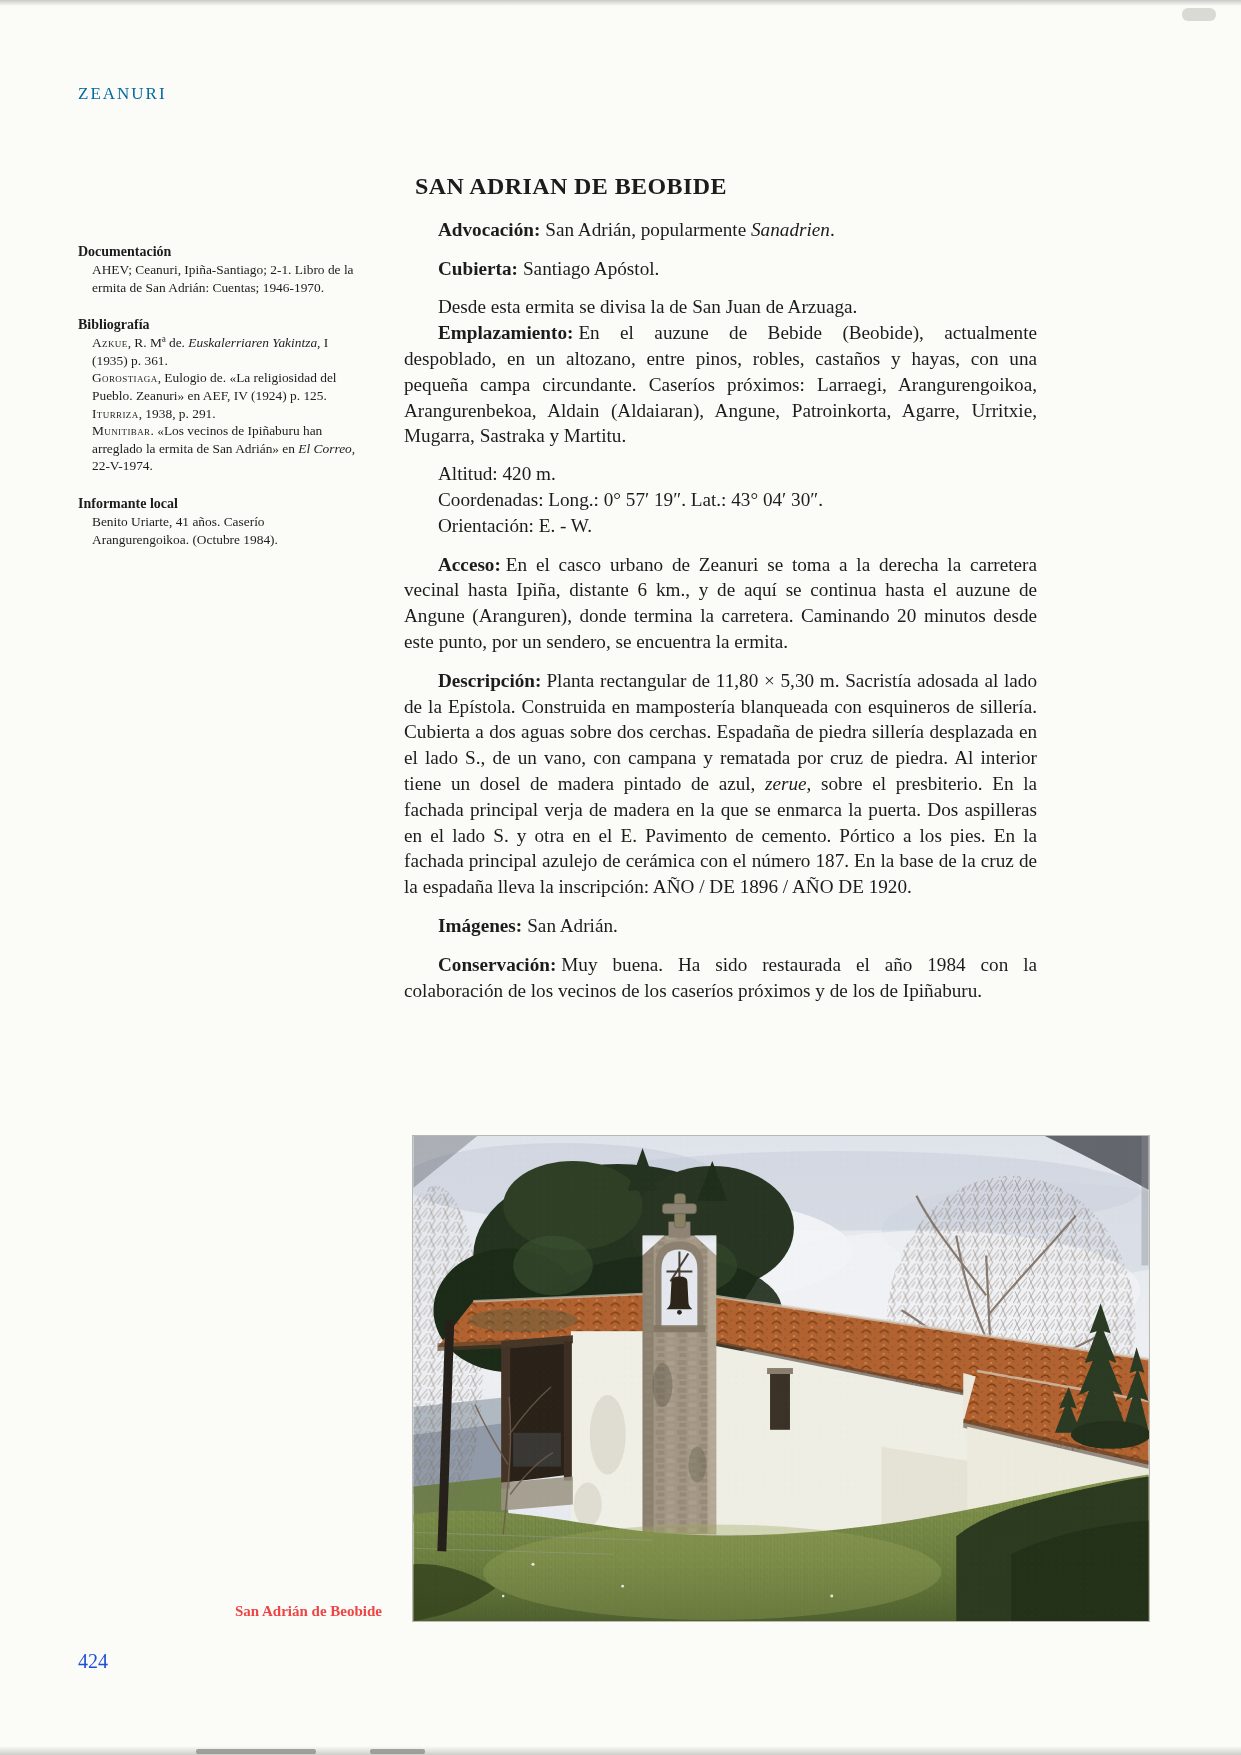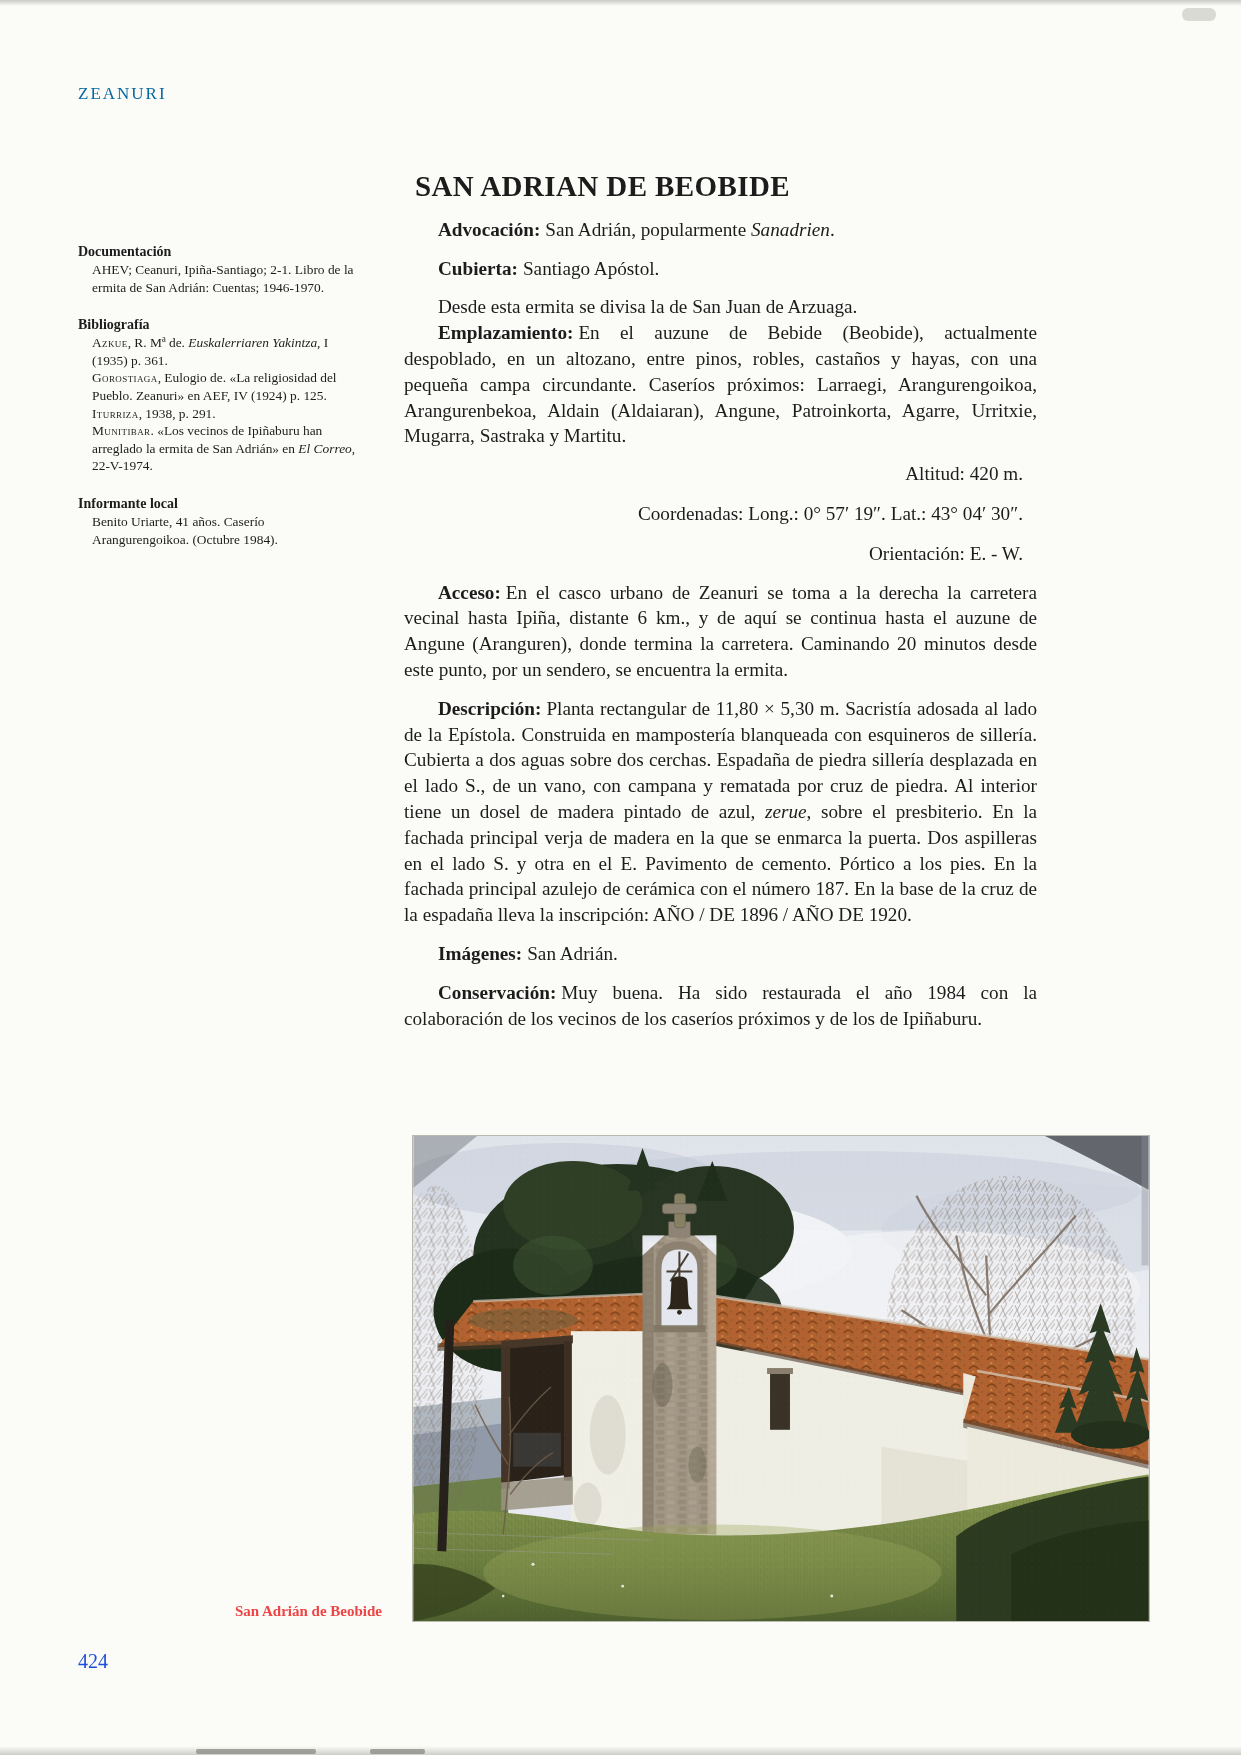--- a/index.html
+++ b/index.html
@@ -21,24 +21,24 @@
   .running-header{
     position:absolute;left:78px;top:84px;font-size:17px;letter-spacing:2px;color:#0369a1;
   }
   .sidebar{position:absolute;left:78px;top:244px;width:286px;}
   .side-section{margin:0 0 21px 0;}
   .side-heading{font-size:14px;font-weight:bold;margin:0 0 1px 0;}
   .side-entry{font-size:13.4px;line-height:17.6px;margin:0;padding-left:14px;text-align:left;}
 
   .main-col{position:absolute;left:404px;top:174px;width:633px;
     font-size:19.2px;line-height:25.8px;text-align:justify;}
-  .title{font-size:29px;font-weight:bold;letter-spacing:.4px;margin:0 0 17px 11px;text-align:left;}
+  .title{font-size:24px;font-weight:bold;letter-spacing:.4px;margin:0 0 17px 11px;text-align:left;}
   .para{margin:0 0 13px 0;text-indent:34px;}
   .para.tight{margin-bottom:0;}
-  .line{margin:14px;text-indent:34px;text-align:right;}
+  .line{margin:0;text-indent:34px;text-align:left;}
   .line.first{margin-top:12px;}
   .line.last{margin-bottom:13px;}
 
   .seg-b{font-weight:bold;margin-right:5px;}
   .seg-i{font-style:italic;}
   .seg-sc{font-variant:small-caps;letter-spacing:.4px;text-align:center;}
 
   .photo{position:absolute;left:412px;top:1135px;width:738px;height:487px;margin:0;
     border:1px solid #b9b9b0;box-sizing:border-box;background:#e7e9ee;}
   .photo svg{display:block;}

